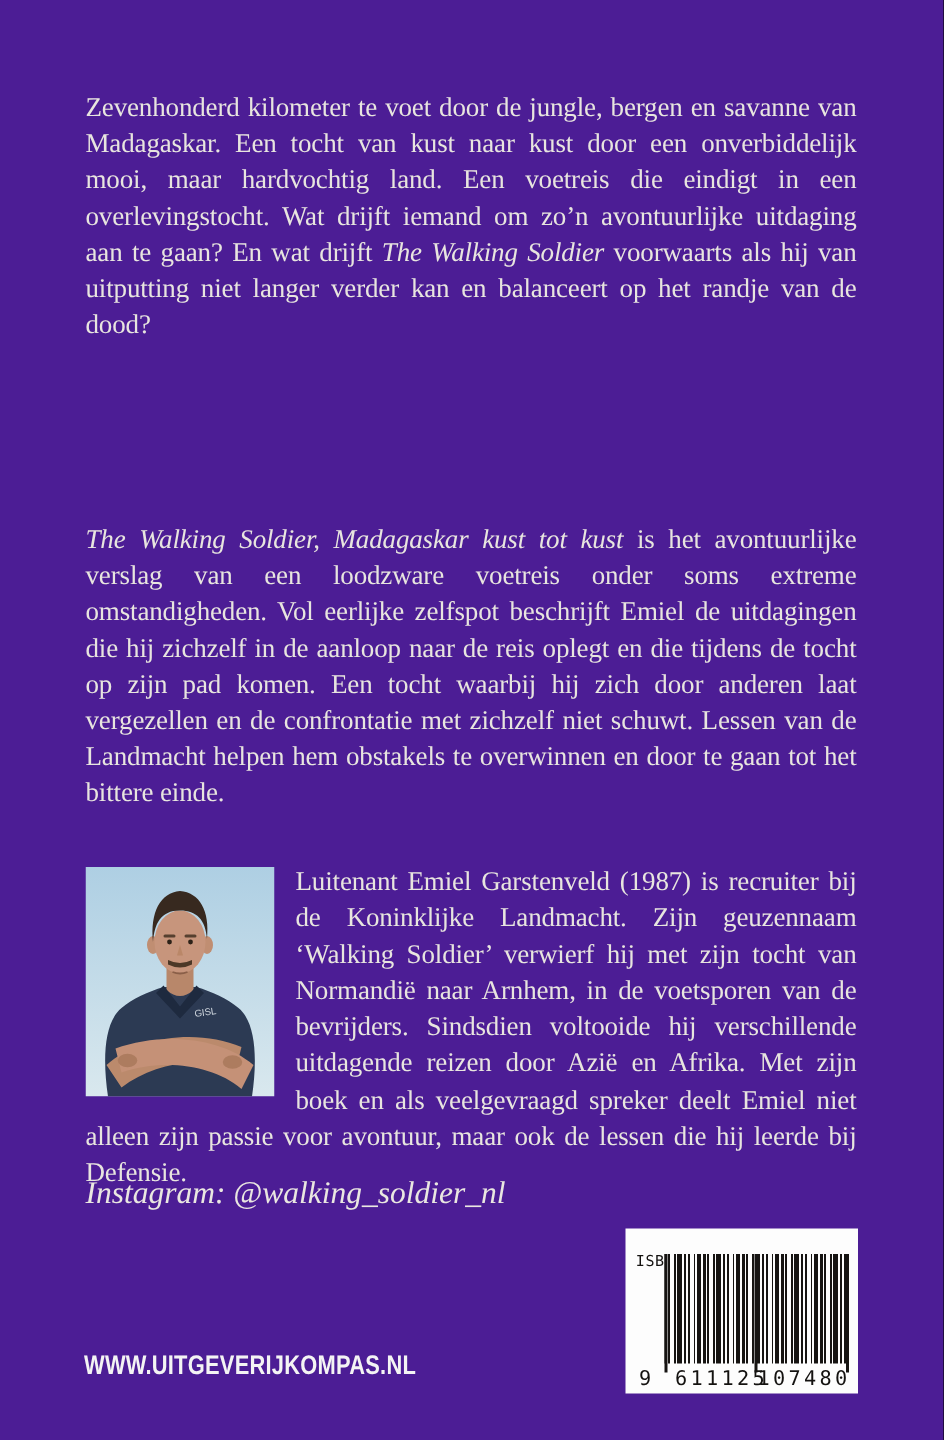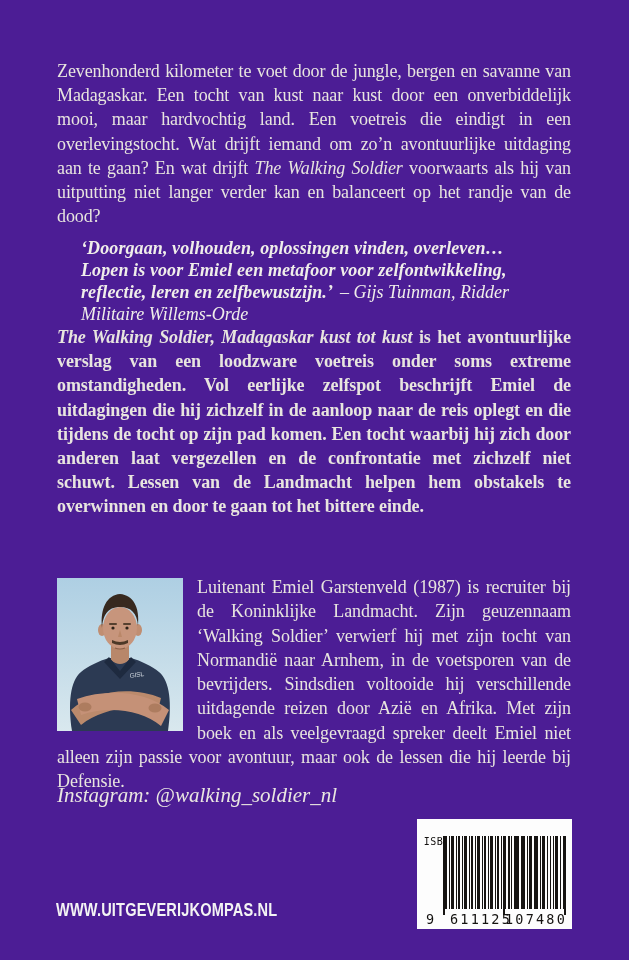--- a/index.html
+++ b/index.html
@@ -10,21 +10,21 @@
     color:#e8e5df;
     -webkit-font-smoothing:antialiased;
   }
   .cover p { margin:0; }
   .body-text {
     position:absolute; left:57px; width:514px;
     font-size:18px; line-height:24.2px;
     text-align:justify; letter-spacing:-0.1px;
   }
   .synopsis { top:59px; }
-  .desc { top:325px;font-weight:bold; }
+  .desc { top:347px; }
   .body-text em { font-style:italic; }
   .quote {
     position:absolute; left:81px; top:237px; width:472px;
     font-size:18px; line-height:22px; color:#f0eeea;
   }
   .quote .q { font-weight:bold; font-style:italic; letter-spacing:0.1px; }
   .quote .attr { font-style:italic; margin-left:7px; }
   .heading {
     position:absolute; left:57px; top:539px; margin:0;
     font-family:"Liberation Sans", sans-serif;
@@ -80,21 +80,20 @@
   }
   .cond2 { display:inline-block; transform:scaleX(0.81); transform-origin:0 50%; letter-spacing:0.2px; }
 </style>
 </head>
 <body>
 
 <div class="cover">
 
   <p class="body-text synopsis"><span>Zevenhonderd kilometer te voet door de jungle, bergen en savanne van Madagaskar. Een tocht van kust naar kust door een onverbiddelijk mooi, maar hardvochtig land. Een voetreis die eindigt in een overlevingstocht. Wat drijft iemand om zo’n avontuurlijke uitdaging aan te gaan? En wat drijft </span><em>The Walking Soldier</em><span> voorwaarts als hij van uitputting niet langer verder kan en balanceert op het randje van de dood?</span></p>
 
-  <div class="quote"><span class="q">‘Doorgaan, volhouden, oplossingen vinden, overleven… Lopen is voor Emiel een metafoor voor zelfontwikkeling, reflectie, leren en zelfbewustzijn.’</span><span class="attr">– Gijs Tuinman, Ridder Militaire Willems-Orde</span></div>
 
   <p class="body-text desc"><em>The Walking Soldier, Madagaskar kust tot kust</em><span> is het avontuurlijke verslag van een loodzware voetreis onder soms extreme omstandigheden. Vol eerlijke zelfspot beschrijft Emiel de uitdagingen die hij zichzelf in de aanloop naar de reis oplegt en die tijdens de tocht op zijn pad komen. Een tocht waarbij hij zich door anderen laat vergezellen en de confrontatie met zichzelf niet schuwt. Lessen van de Landmacht helpen hem obstakels te overwinnen en door te gaan tot het bittere einde.</span></p>
 
 
   <div class="bio">
     <svg class="photo" viewBox="0 0 126 153" aria-hidden="true">
       <defs>
         <linearGradient id="sky" x1="0" y1="0" x2="0" y2="1">
           <stop offset="0" stop-color="#aecfe3"></stop>
           <stop offset="1" stop-color="#d9e8ee"></stop>

